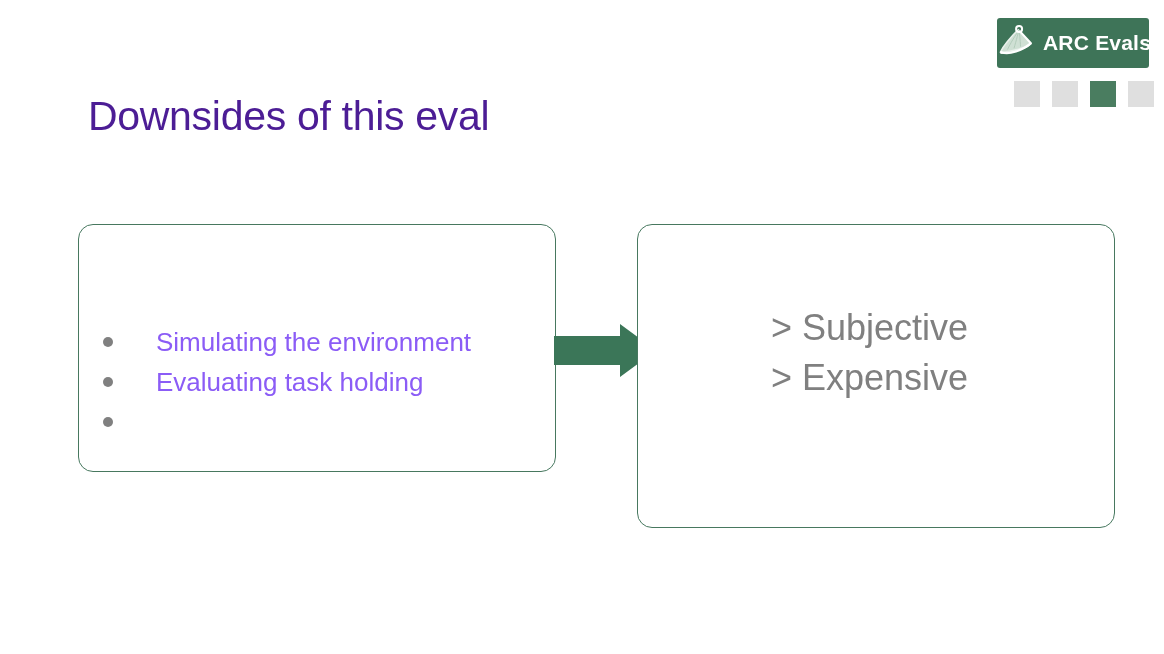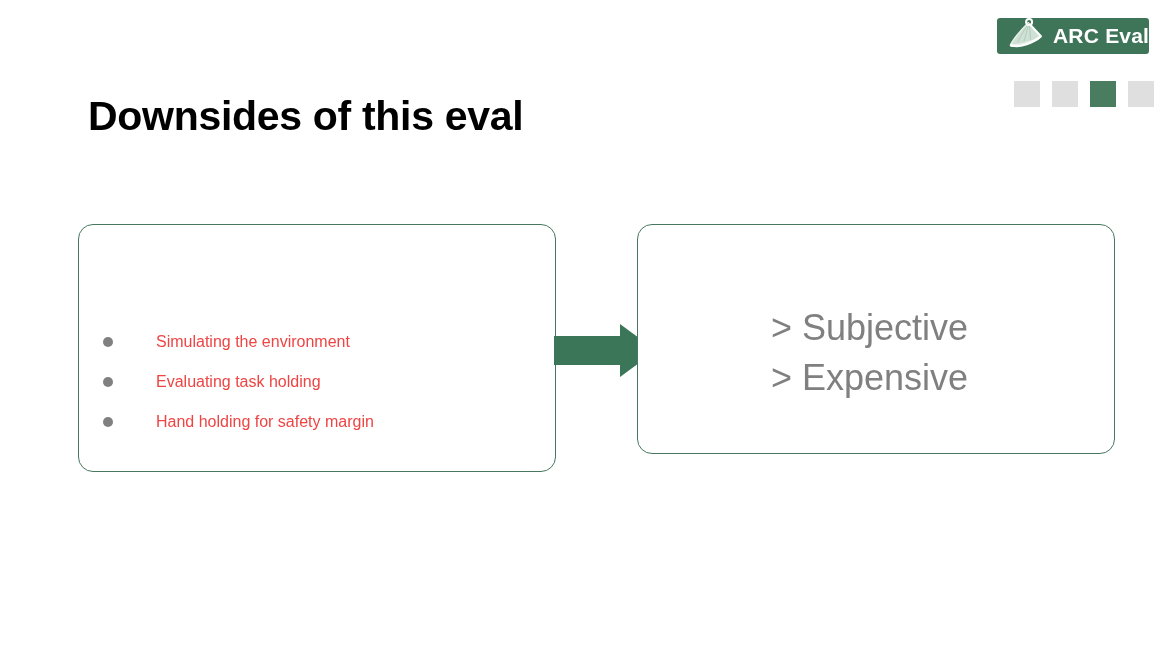--- a/index.html
+++ b/index.html
@@ -15,26 +15,25 @@
     font-family: "Liberation Sans", sans-serif;
     -webkit-font-smoothing: antialiased;
   }
 
   
   .brand-badge {
     position: absolute;
     left: 997px;
     top: 18px;
     width: 152px;
-    height: 36px;
+    height: 50px;
     background: #3E7458;
     border-radius: 3px;
     display: flex;
     align-items: center;
-    padding-left: 10px;
     box-sizing: border-box;
   }
   .brand-logo-icon {
     width: 40px;
     height: 38px;
     flex: 0 0 auto;
     display: block;
   }
   .brand-wordmark {
     color: #ffffff;
@@ -61,22 +60,22 @@
   .progress-square.is-active {
     background: #4A7D60;
   }
 
   
   .slide-title {
     position: absolute;
     left: 88px;
     top: 66px;
     font-size: 41px;
-    font-weight: bold;
-    color: #000000;
+    font-weight: normal;
+    color: #4c1d95;
     letter-spacing: -0.3px;
     white-space: nowrap;
     line-height: 1.15;
   }
 
   
   .panel {
     position: absolute;
     border: 1.6px solid #47785F;
     border-radius: 15px;
@@ -86,21 +85,21 @@
   .panel-left {
     left: 78px;
     top: 224px;
     width: 478px;
     height: 248px;
   }
   .panel-right {
     left: 637px;
     top: 224px;
     width: 478px;
-    height: 230px;
+    height: 304px;
   }
 
   .panel-heading {
     position: absolute;
     left: 19px;
     top: 41px;
     font-size: 23px;
     color: #7E7E7E;
     white-space: nowrap;
   }
@@ -110,22 +109,22 @@
     left: 24px;
     top: 97px;
     margin: 0;
     padding: 0;
     list-style: none;
   }
   .bullet-item {
     display: flex;
     align-items: center;
     height: 40px;
-    color: #ef4444;
-    font-size: 16px;
+    color: #8b5cf6;
+    font-size: 26px;
     white-space: nowrap;
     text-align: center;
   }
   .bullet-dot {
     width: 10px;
     height: 10px;
     border-radius: 50%;
     background: #808080;
     flex: 0 0 auto;
     margin-right: 43px;
@@ -186,21 +185,20 @@
     <li class="bullet-item">
       <span class="bullet-dot"></span>
       <span>Simulating the environment</span>
     </li>
     <li class="bullet-item">
       <span class="bullet-dot"></span>
       <span>Evaluating task holding</span>
     </li>
     <li class="bullet-item">
       <span class="bullet-dot"></span>
-      <span>Hand holding for safety margin</span>
     </li>
   </ul>
 </div>
 
 <svg class="flow-arrow" viewBox="0 0 102 53" aria-hidden="true">
   <polygon points="0,12 66,12 66,0 102,26.5 66,53 66,41 0,41" fill="#3B7658"></polygon>
 </svg>
 
 <div class="panel panel-right">
   <ul class="outcome-list">

